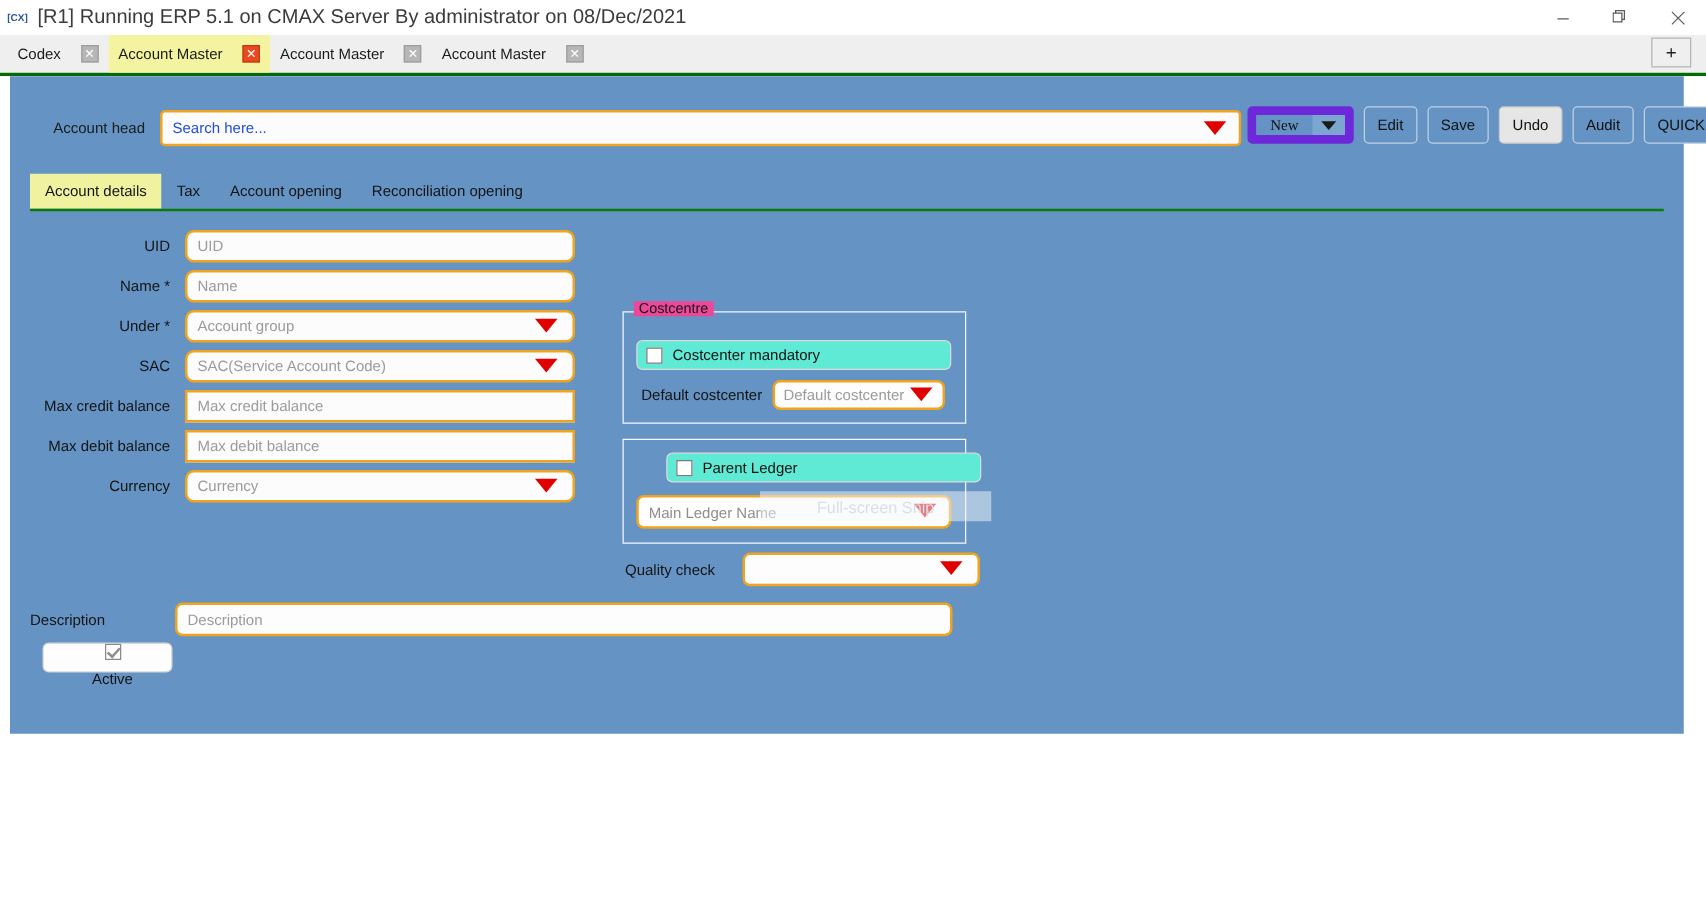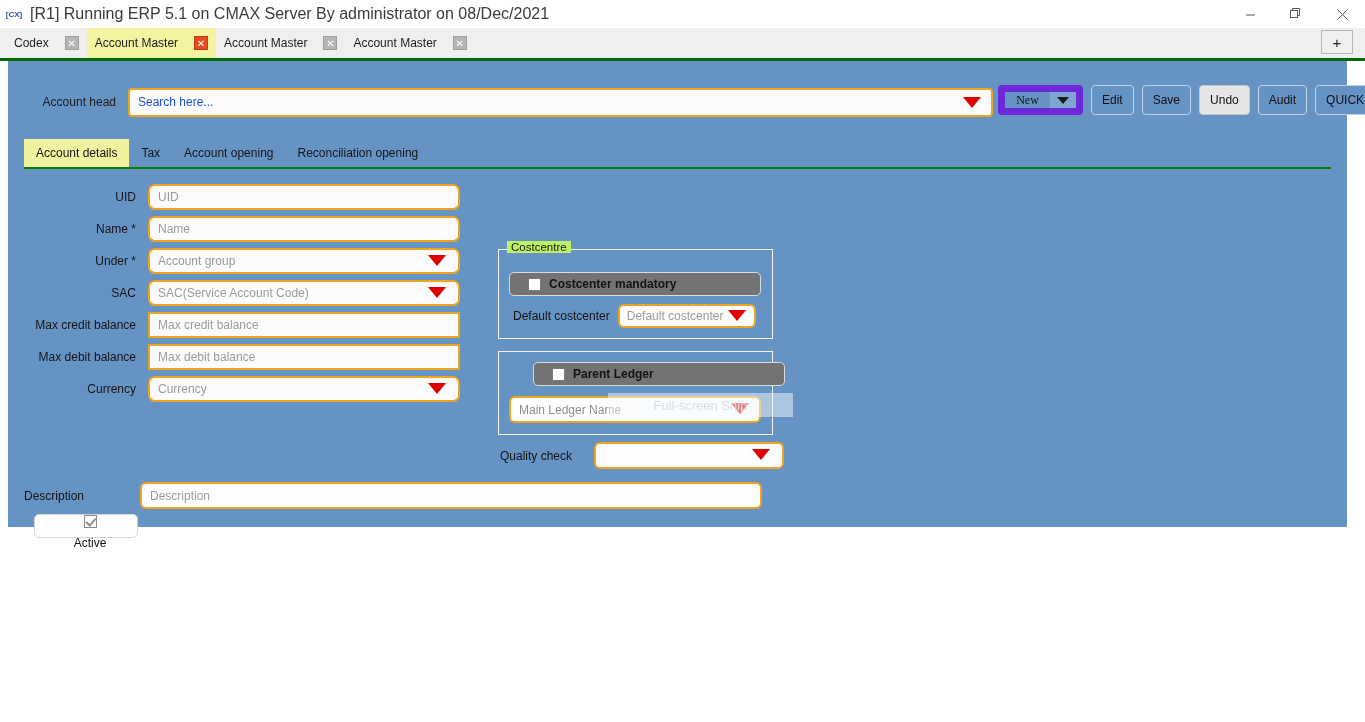--- a/index.html
+++ b/index.html
@@ -95,21 +95,21 @@
     box-sizing: border-box;
   }
   .green-rule {
     height: 3px;
     background: #046a06;
   }
 
   
   .app-body {
     position: relative;
-    height: 466px;
+    height: 526px;
     background: #ffffff;
     box-sizing: border-box;
     padding-left: 8px;
     padding-right: 18px;
   }
   .blue-panel {
     position: relative;
     width: 100%;
     height: 100%;
     background: #6594c4;
@@ -295,39 +295,38 @@
     left: 490px; top: 188px;
     width: 275px; height: 90px;
   }
   #parentledger-group {
     left: 490px; top: 290px;
     width: 275px; height: 84px;
   }
   .fieldset-legend {
     position: absolute;
     top: -9px; left: 8px;
-    background: #bef264;
+    background: #ec4899;
     padding: 0 4px;
     font-size: 11.5px;
     color: #151515;
   }
   .checkbox-bar {
     position: absolute;
     left: 10px;
     width: 252px;
     height: 24px;
-    background: #737373;
+    background: #5eead4;
     border: 1px solid #dadada;
     border-radius: 5px;
     box-sizing: border-box;
     display: flex;
     align-items: center;
     gap: 8px;
-    padding-left: 18px;
-    font-weight: bold;
+    padding-left: 7px;
   }
   .cbox {
     width: 13px; height: 13px;
     border: 1px solid #7a7a7a;
     background: #ffffff;
     box-sizing: border-box;
     flex: none;
   }
   .cb-label {
     font-size: 12px;

